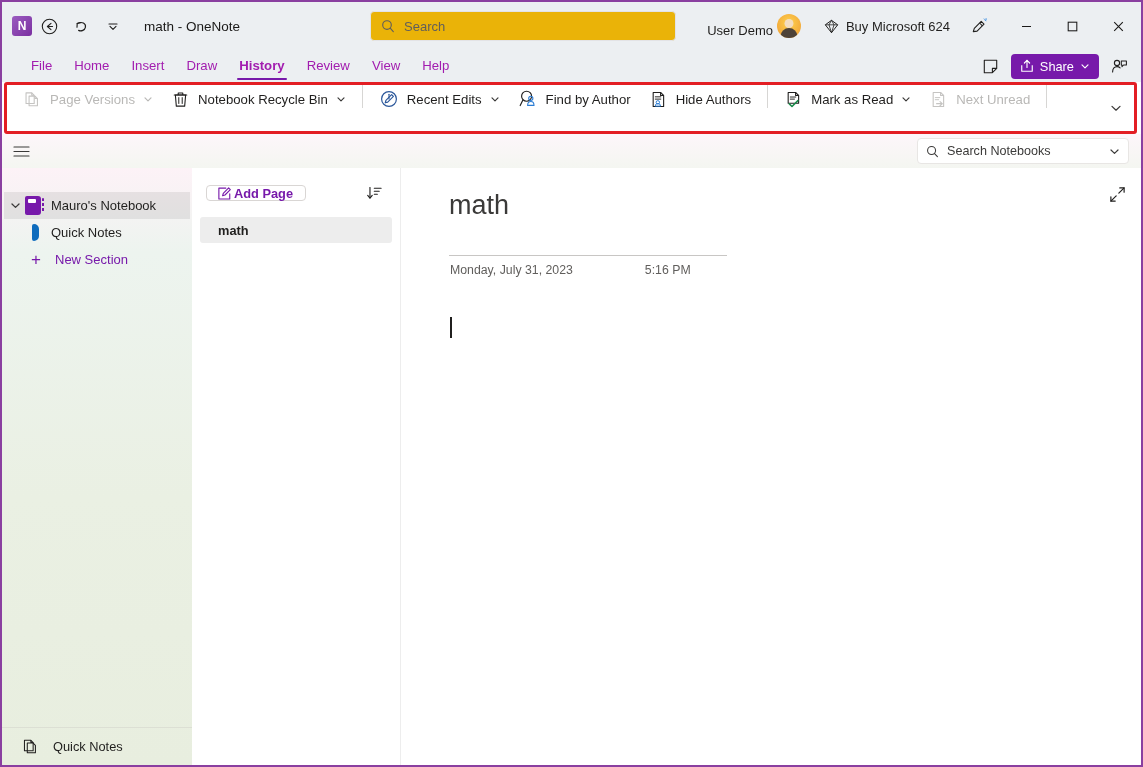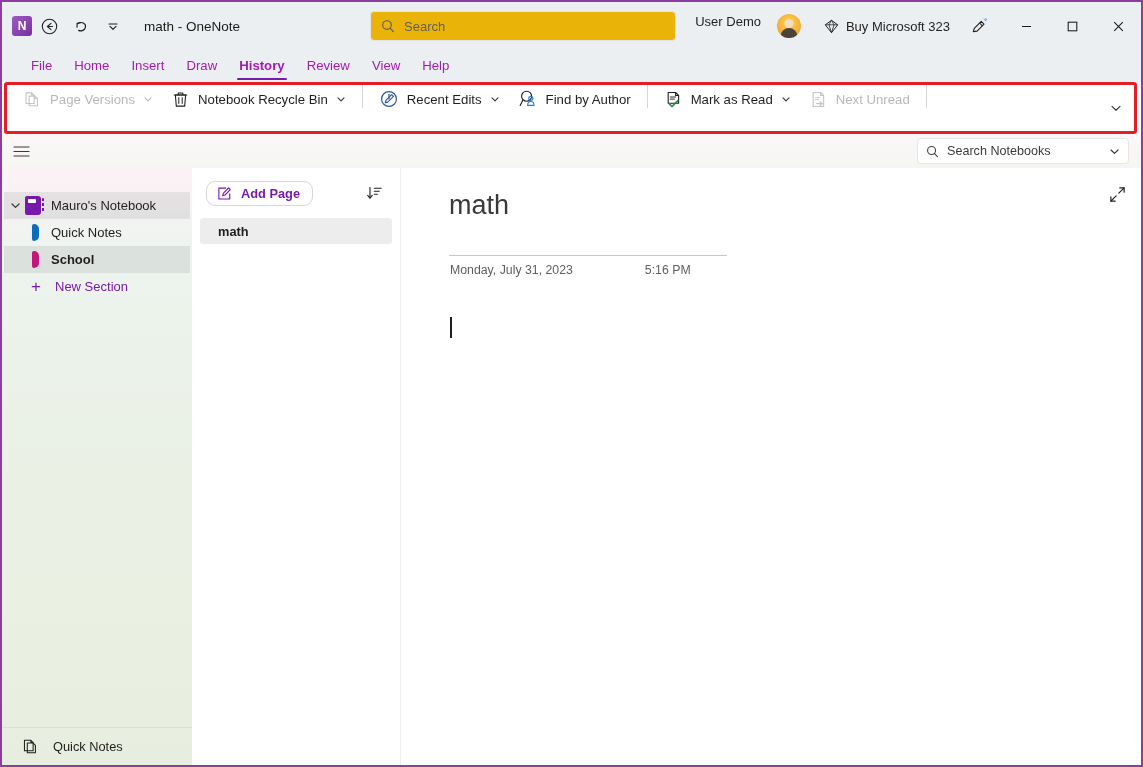--- a/index.html
+++ b/index.html
@@ -48,21 +48,21 @@
     background: #eab308; border: 1px solid #e3e3e6; border-radius: 4px;
     display: flex; align-items: center; gap: 9px; padding: 0 10px;
     cursor: text;
   }
   .searchbox .ph { font-size: 13px; color: #605e5c; }
   .tb-right {
     position: absolute; right: 0; top: 0; height: 48px;
     display: flex; align-items: center;
   }
   .user-chip {
-    display: flex; align-items: flex-start; gap: 16px; padding: 4px 8px;
+    display: flex; align-items: flex-end; gap: 4px; padding: 4px 8px;
     border-radius: 4px; cursor: pointer; margin-right: 6px;
   }
   .user-name { font-size: 13px; color: #201f1e; white-space: nowrap; }
   .avatar {
     width: 24px; height: 24px; border-radius: 50%;
     background: radial-gradient(circle at 50% 38%, #ffd34d 0%, #f2a93b 70%, #e99a2a 100%);
     position: relative; overflow: hidden; flex: none;
   }
   .avatar::before {
     content:''; position:absolute; left:50%; top:5px; transform:translateX(-50%);
@@ -213,23 +213,23 @@
   .pagelist {
     position: absolute; left: 190px; top: 34px; bottom: 0; width: 209px;
     background: #ffffff; border-top-left-radius: 8px;
     border-right: 1px solid #ededed;
   }
   .pagelist-head {
     display: flex; align-items: center; justify-content: space-between;
     padding: 13px 14px 0 14px;
   }
   .add-page-btn {
-    display: flex; align-items: center; gap: 9px;
-    background: #ffffff; border: 1px solid #d9d6d4; border-radius: 9px;
-    height: 25px; padding: 0 12px 0 10px; cursor: pointer;
+    display: flex; align-items: center; gap: 2px;
+    background: #ffffff; border: 1px solid #d9d6d4; border-radius: 4px;
+    height: 16px; padding: 0 12px 0 10px; cursor: pointer;
   }
   .add-page-btn .lbl { font-size: 12.8px; color: #7719aa; font-weight: bold; }
   .sort-btn {
     width: 24px; height: 24px; display: flex; align-items: center; justify-content: center;
     cursor: pointer; border-radius: 3px; color: #201f1e;
   }
   .page-item {
     margin: 12px 8px 0 8px; height: 26px; display: flex; align-items: center;
     padding-left: 18px; border-radius: 3px; cursor: pointer;
     font-size: 12.8px; color: #201f1e;
@@ -307,21 +307,21 @@
     <div class="tb-right">
       <div class="user-chip">
         <span class="user-name">User Demo</span>
         <span class="avatar"></span>
       </div>
       <div class="buy365">
         <svg width="15" height="15" viewBox="0 0 16 16">
             <path d="M8 1.4 L14.6 6.2 L8 14.6 L1.4 6.2 Z" fill="none" stroke="#201f1e" stroke-width="1.05" stroke-linejoin="round"></path>
             <path d="M1.4 6.2 H14.6 M8 1.4 L5.3 6.2 L8 14.6 M8 1.4 L10.7 6.2 L8 14.6" fill="none" stroke="#201f1e" stroke-width="0.85"></path>
           </svg>
-        <span>Buy Microsoft 323</span>
+        <span>Buy Microsoft 624</span>
       </div>
       <div class="tb-icon-btn" style="margin-right:10px">
         <svg width="19" height="19" viewBox="0 0 19 19">
             <path d="M4.3 14.6 L5.3 11.3 L12.2 4.4 L15 7.2 L8.1 14.1 Z" fill="none" stroke="#201f1e" stroke-width="1.1" stroke-linejoin="round"></path>
             <path d="M10.6 6 L13.4 8.8" stroke="#201f1e" stroke-width="1.05"></path>
             <path d="M15.9 3 l.9.9 M17.1 1.6 v1.4 M15.2 1.9 l.6.6" stroke="#3b8ce0" stroke-width=".9" stroke-linecap="round"></path>
           </svg>
       </div>
       <div class="wincaption">
         <div>
@@ -346,20 +346,46 @@
   <div class="menubar">
     <div class="menu-item">File</div>
     <div class="menu-item">Home</div>
     <div class="menu-item">Insert</div>
     <div class="menu-item">Draw</div>
     <div class="menu-item active">History</div>
     <div class="menu-item">Review</div>
     <div class="menu-item">View</div>
     <div class="menu-item">Help</div>
 
+    <div class="menu-right">
+      <div class="notes-icon-btn">
+        <svg width="17" height="17" viewBox="0 0 17 17">
+            <path d="M2.3 2.3 H14.7 V10.4 L10.4 14.7 H2.3 Z" fill="none" stroke="#201f1e" stroke-width="1.1" stroke-linejoin="round"></path>
+            <path d="M14.7 10.4 H10.4 V14.7" fill="none" stroke="#201f1e" stroke-width="1.1" stroke-linejoin="round"></path>
+          </svg>
+      </div>
+      <button class="share-btn">
+        <svg width="14" height="14" viewBox="0 0 16 16">
+            <path d="M2 7 V14 H14 V7" fill="none" stroke="#fff" stroke-width="1.3" stroke-linejoin="round"></path>
+            <path d="M8 1.6 V9.6" stroke="#fff" stroke-width="1.3" stroke-linecap="round"></path>
+            <path d="M5 4.6 L8 1.6 L11 4.6" fill="none" stroke="#fff" stroke-width="1.3" stroke-linecap="round" stroke-linejoin="round"></path>
+          </svg>
+        <span>Share</span>
+        <svg width="10" height="10" viewBox="0 0 10 10">
+            <path d="M2 3.8 L5 6.8 L8 3.8" fill="none" stroke="#fff" stroke-width="1.15" stroke-linecap="round" stroke-linejoin="round"></path>
+          </svg>
+      </button>
+      <div class="notes-icon-btn">
+        <svg width="18" height="18" viewBox="0 0 18 18">
+            <circle cx="7" cy="6" r="2.6" fill="none" stroke="#201f1e" stroke-width="1.1"></circle>
+            <path d="M2.6 15 C2.6 11.5 4.6 9.6 7 9.6 C8.2 9.6 9.3 10 10.1 10.8" fill="none" stroke="#201f1e" stroke-width="1.1" stroke-linecap="round"></path>
+            <path d="M11.3 4 H16.4 V8 H13.6 L12 9.6 V8 H11.3 Z" fill="none" stroke="#201f1e" stroke-width="1.05" stroke-linejoin="round"></path>
+          </svg>
+      </div>
+    </div>
   </div>
 
   <div class="ribbon">
 
     <div class="rib-btn disabled">
       <svg width="19" height="19" viewBox="0 0 20 20">
           <path d="M3.2 3 H9.2 L11.8 5.6 V14.2 H3.2 Z" fill="none" stroke="#c5c4c2" stroke-width="1.15" stroke-linejoin="round"></path>
           <path d="M9.2 3 V5.6 H11.8" fill="none" stroke="#c5c4c2" stroke-width="1.15" stroke-linejoin="round"></path>
           <path d="M6.4 16.6 V6.4 H12.6 L15.2 9 V16.6 Z" fill="none" stroke="#c5c4c2" stroke-width="1.15" stroke-linejoin="round"></path>
           <path d="M12.6 6.4 V9 H15.2" fill="none" stroke="#c5c4c2" stroke-width="1.15" stroke-linejoin="round"></path>
@@ -400,20 +426,30 @@
     <div class="rib-btn">
       <svg width="20" height="20" viewBox="0 0 20 20">
           <circle cx="8.6" cy="7.2" r="5" fill="none" stroke="#201f1e" stroke-width="1.15"></circle>
           <path d="M4.9 11.1 L2.2 16.6" stroke="#201f1e" stroke-width="1.15" stroke-linecap="round"></path>
           <circle cx="12.8" cy="9.3" r="2.1" fill="none" stroke="#2b7cd3" stroke-width="1.1"></circle>
           <path d="M9.6 16.4 C9.6 13.8 11 12.5 12.8 12.5 C14.6 12.5 16 13.8 16 16.4 Z" fill="none" stroke="#2b7cd3" stroke-width="1.1" stroke-linejoin="round"></path>
         </svg>
       <span class="rib-label">Find by Author</span>
     </div>
 
+    <div class="rib-btn">
+      <svg width="19" height="19" viewBox="0 0 20 20">
+          <path d="M4.4 2.6 H12.2 L15.4 5.8 V17.4 H4.4 Z" fill="none" stroke="#201f1e" stroke-width="1.15" stroke-linejoin="round"></path>
+          <path d="M12.2 2.6 V5.8 H15.4" fill="none" stroke="#201f1e" stroke-width="1.15" stroke-linejoin="round"></path>
+          <path d="M6.6 7.2 H12.4 M6.6 9.6 H12.4" stroke="#201f1e" stroke-width="1" stroke-linecap="round"></path>
+          <circle cx="9.3" cy="13" r="1.8" fill="none" stroke="#2b7cd3" stroke-width="1.05"></circle>
+          <path d="M6.6 17 C6.6 15 7.8 14.2 9.3 14.2 C10.8 14.2 12 15 12 17 Z" fill="none" stroke="#2b7cd3" stroke-width="1.05" stroke-linejoin="round"></path>
+        </svg>
+      <span class="rib-label">Hide Authors</span>
+    </div>
 
     <div class="rib-sep"></div>
 
     <div class="rib-btn">
       <svg width="19" height="19" viewBox="0 0 20 20">
           <path d="M4.4 2.6 H12.2 L15.4 5.8 V14 H4.4 Z" fill="none" stroke="#201f1e" stroke-width="1.15" stroke-linejoin="round"></path>
           <path d="M12.2 2.6 V5.8 H15.4" fill="none" stroke="#201f1e" stroke-width="1.15" stroke-linejoin="round"></path>
           <path d="M6.6 7.4 H12.4 M6.6 9.6 H11" stroke="#201f1e" stroke-width="1" stroke-linecap="round"></path>
           <path d="M5.6 14.6 L8.4 17.4 L14.6 11.2" fill="none" stroke="#1a8a4a" stroke-width="1.6" stroke-linecap="round" stroke-linejoin="round"></path>
         </svg>
@@ -474,24 +510,20 @@
         </span>
         <span class="nb-icon"></span>
         <span class="nav-label">Mauro's Notebook</span>
       </div>
 
       <div class="nav-row">
         <span class="sec-tab" style="background:#0f6cbd"></span>
         <span class="nav-label">Quick Notes</span>
       </div>
 
-      <div class="nav-row selected bold">
-        <span class="sec-tab" style="background:#c4157a"></span>
-        <span class="nav-label">School</span>
-      </div>
 
       <div class="nav-row newsection">
         <span class="plus-ico">+</span>
         <span class="nav-label">New Section</span>
       </div>
 
       <div class="navpane-footer">
         <svg width="17" height="17" viewBox="0 0 18 18">
             <path d="M2.6 2.4 H9.4 L11.8 4.8 V13.6 H2.6 Z" fill="none" stroke="#201f1e" stroke-width="1.1" stroke-linejoin="round"></path>
             <path d="M9.4 2.4 V4.8 H11.8" fill="none" stroke="#201f1e" stroke-width="1.1" stroke-linejoin="round"></path>

